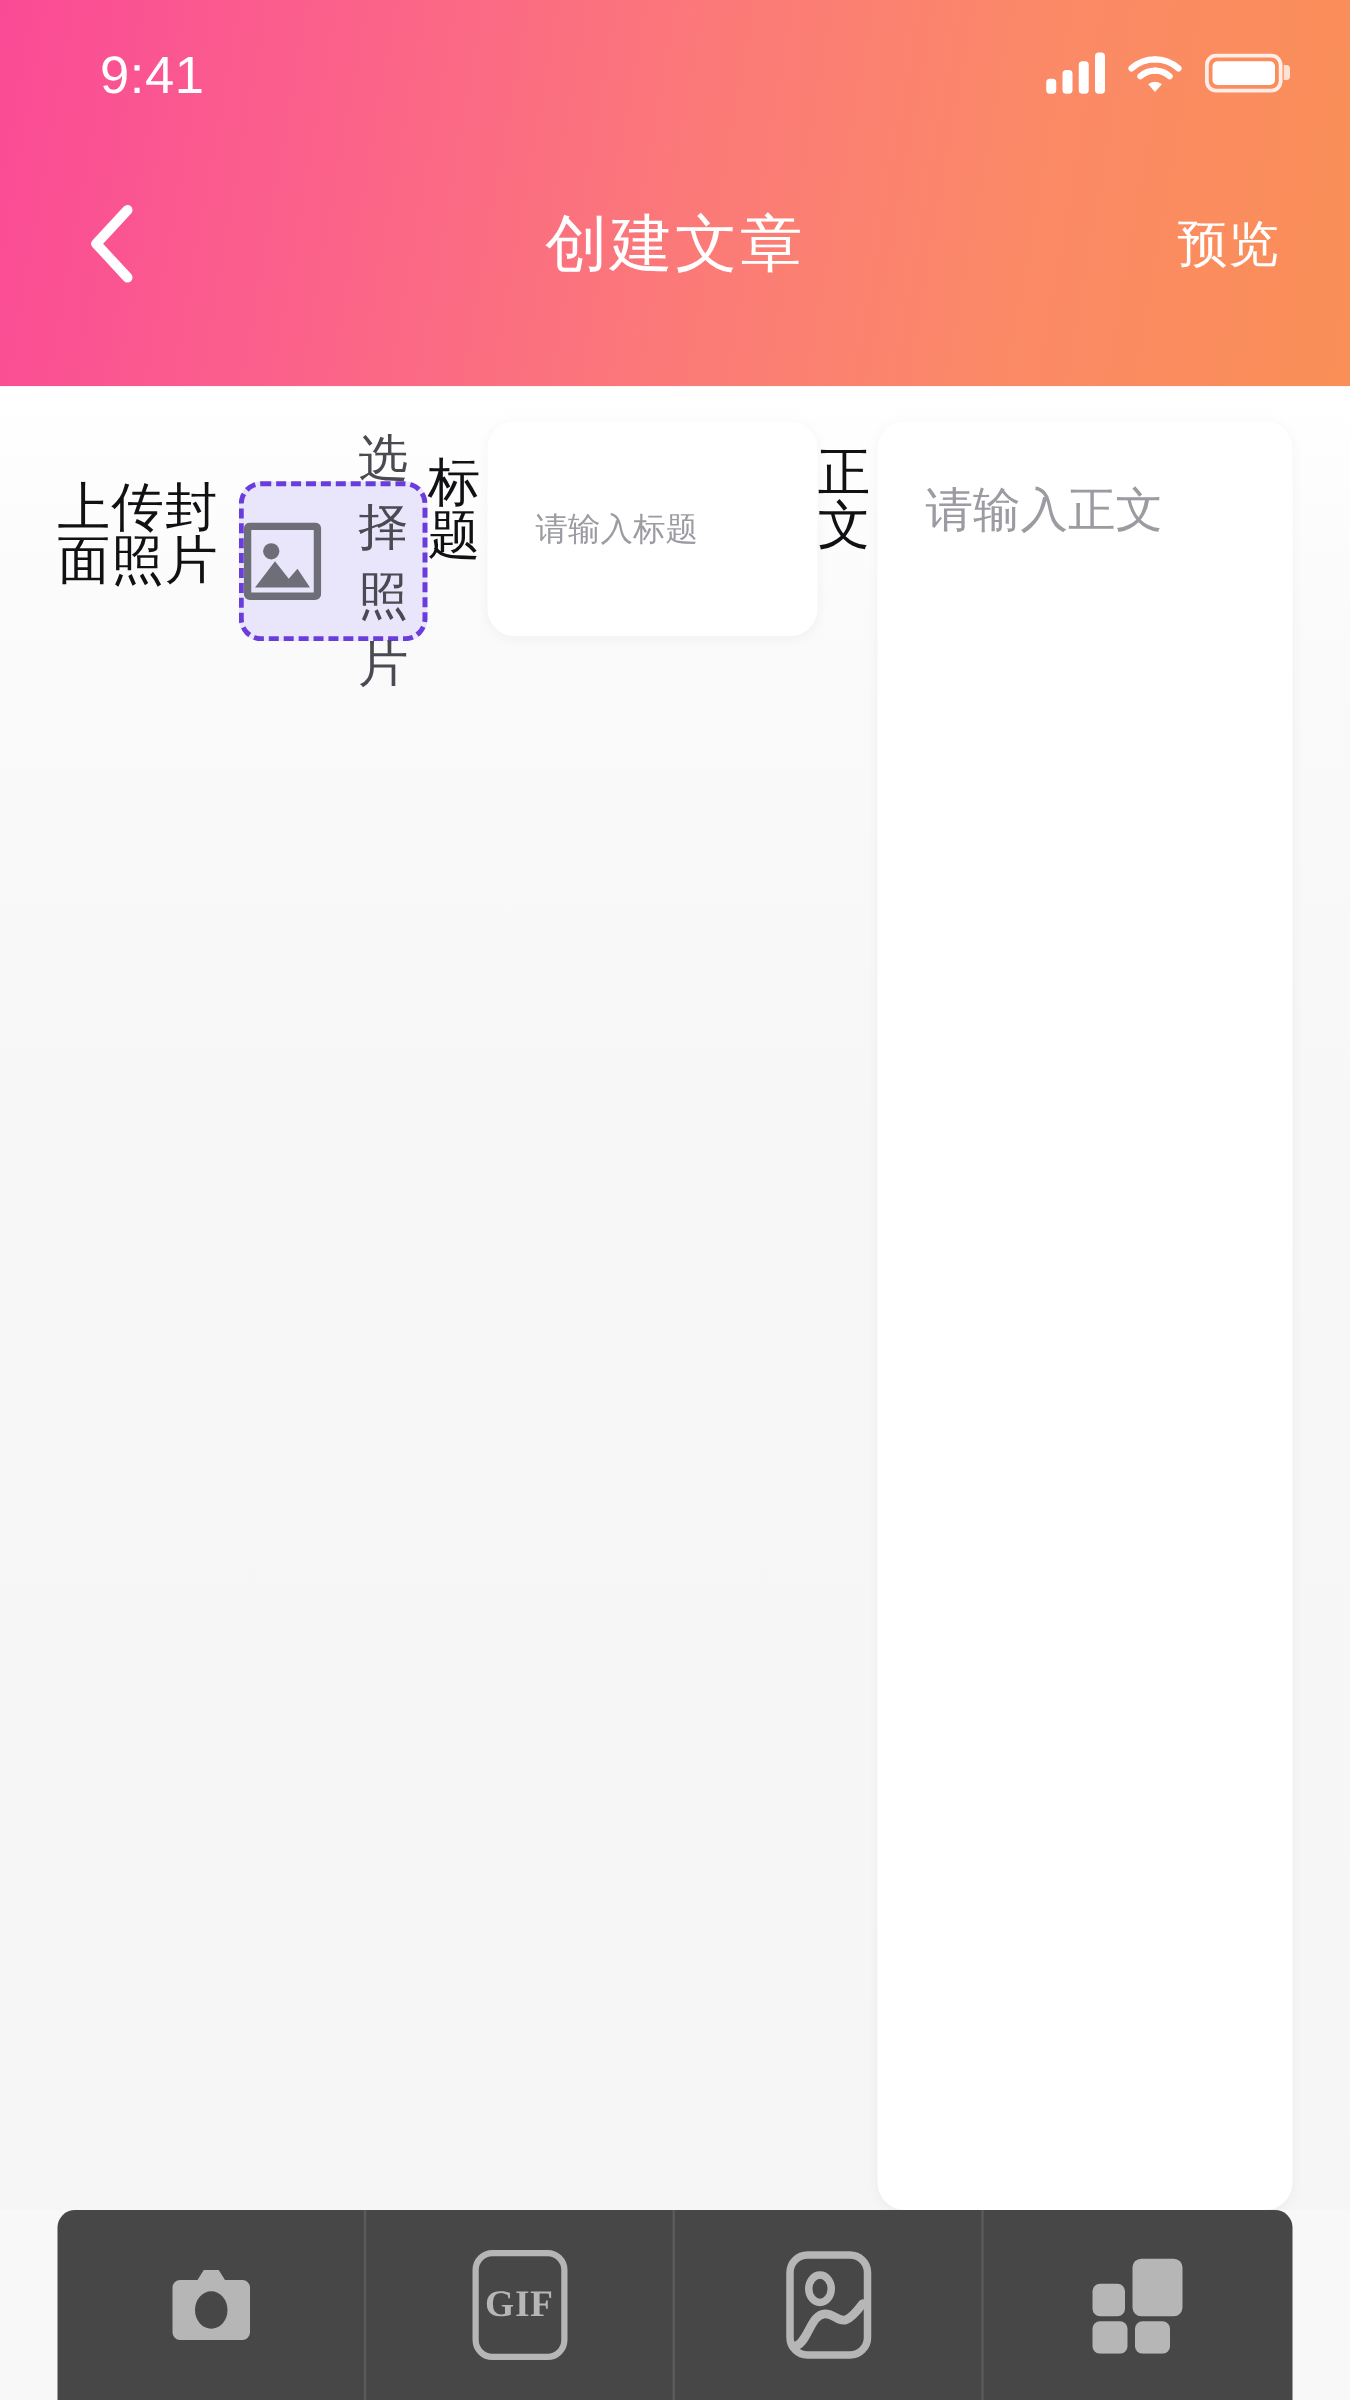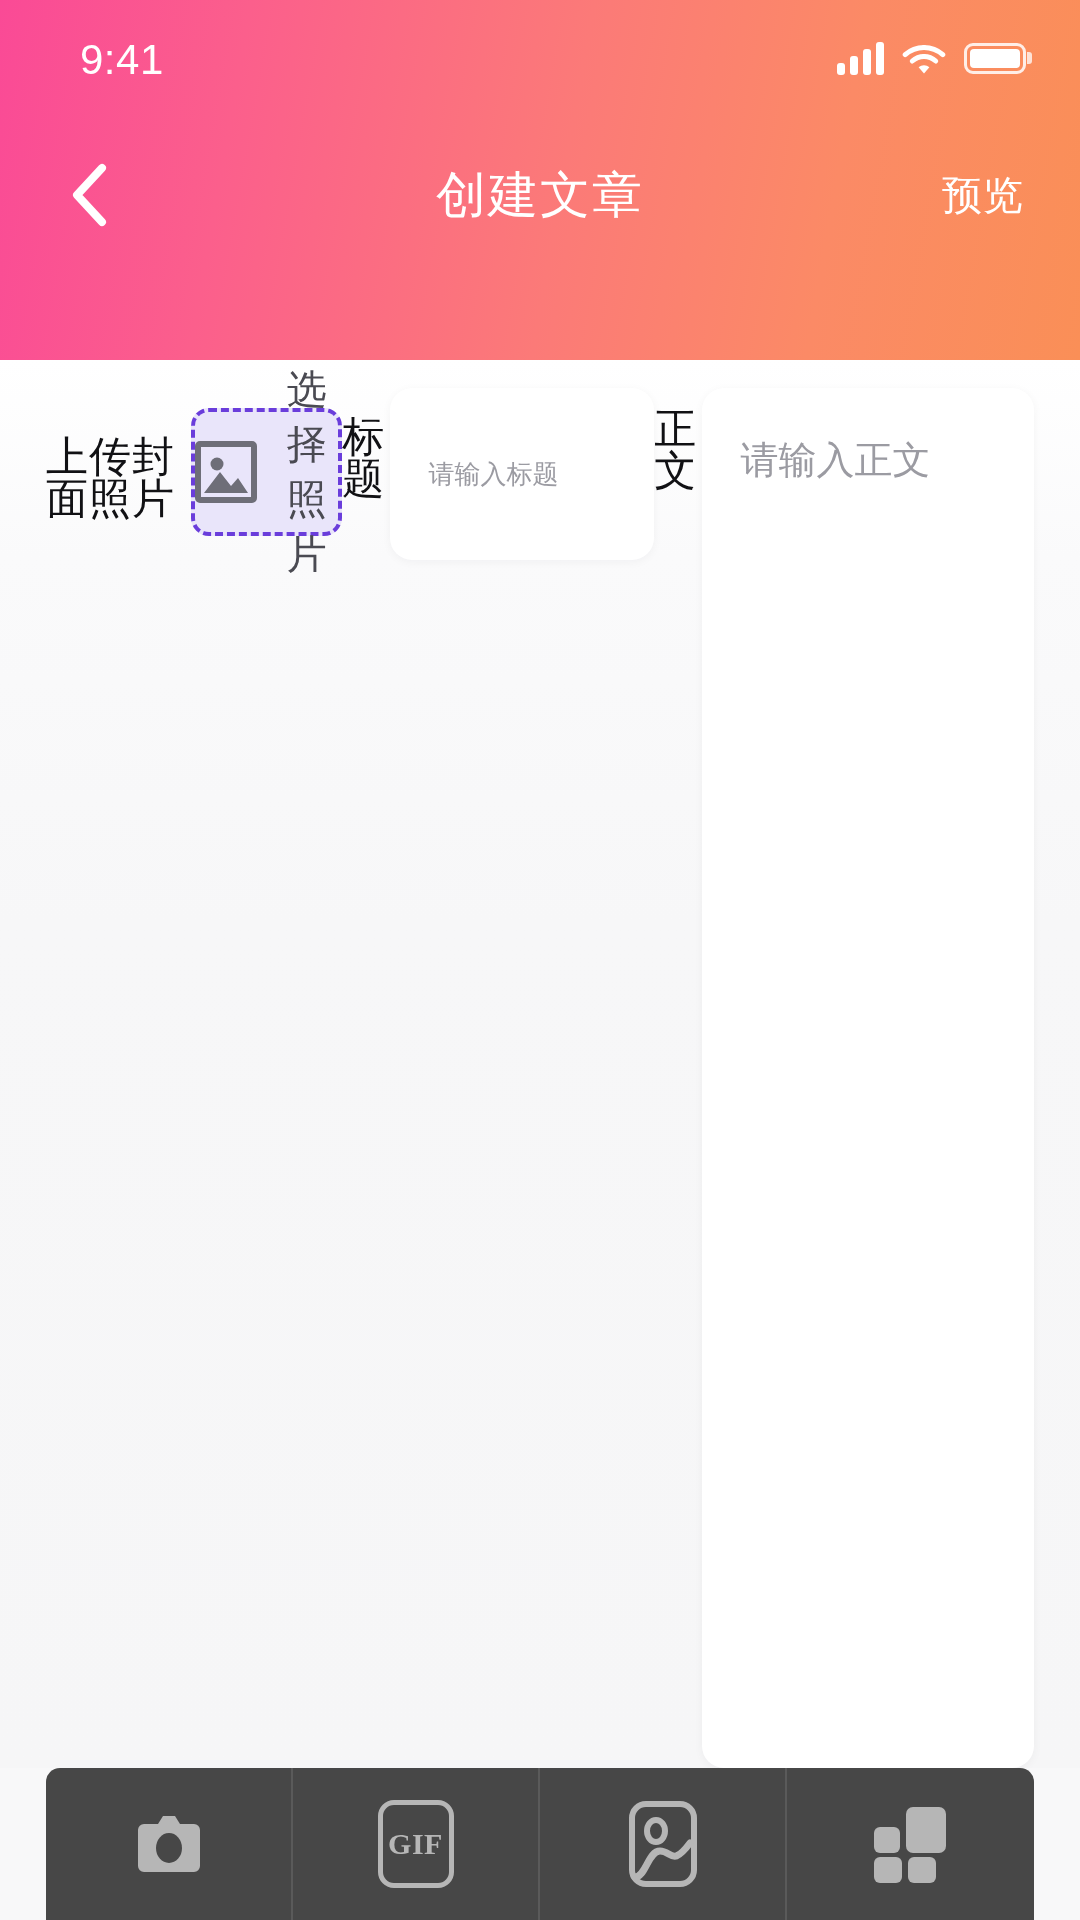--- a/index.html
+++ b/index.html
@@ -21,21 +21,21 @@
     height: 1920px;
     background: #f8f8f9;
     display: flex;
     flex-direction: column;
   }
 
   
   .header-wrap {
     position: relative;
     width: 100%;
-    height: 360px;
+    height: 309px;
     background: linear-gradient(100deg, #fa4a96 0%, #fb5f8c 22%, #fb7a78 52%, #fb8a66 76%, #fa8f57 100%);
     flex: 0 0 auto;
     text-align: center;
   }
 
   .status-bar {
     height: 116px;
     display: flex;
     align-items: center;
     justify-content: space-between;
@@ -160,21 +160,21 @@
     letter-spacing: 1px;
     line-height: 1;
   }
 
   .label-cover  { margin-top: 76px; }
   .label-title  { margin-top: 56px; }
   .label-body   { margin-top: 48px; }
 
   
   .photo-picker {
-    margin-top: 48px;
+    margin-top: 76px;
     height: 128px;
     border: 4px dashed #6a3ddb;
     border-radius: 18px;
     background: #e9e5fa;
     display: flex;
     align-items: center;
     justify-content: flex-end;
     gap: 30px;
     cursor: pointer;
   }

